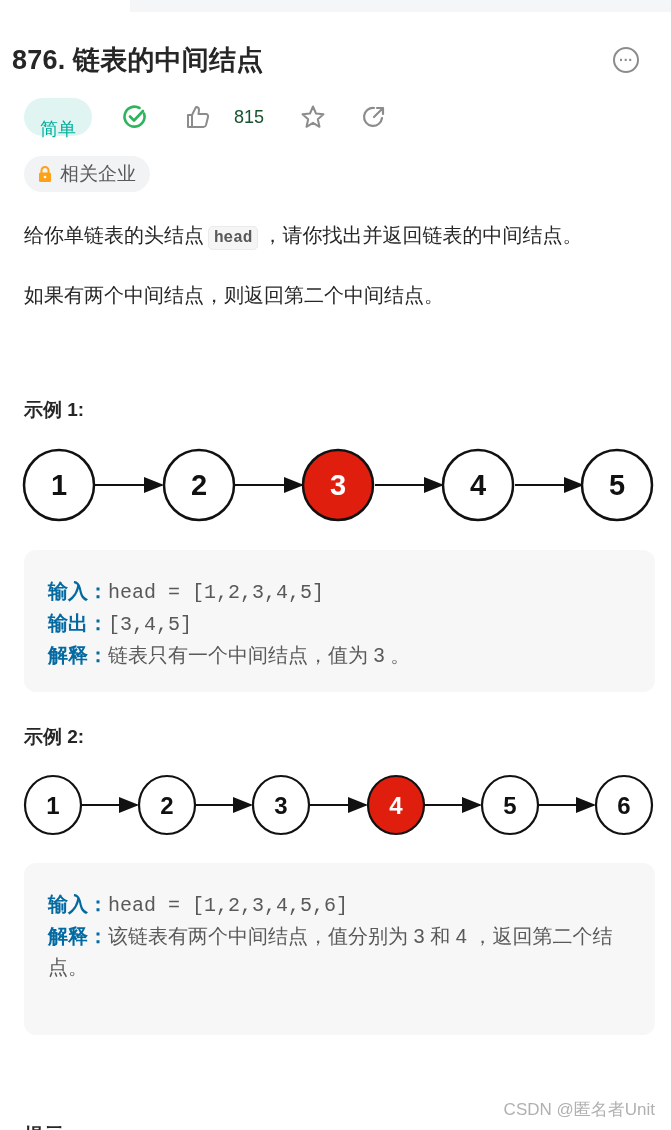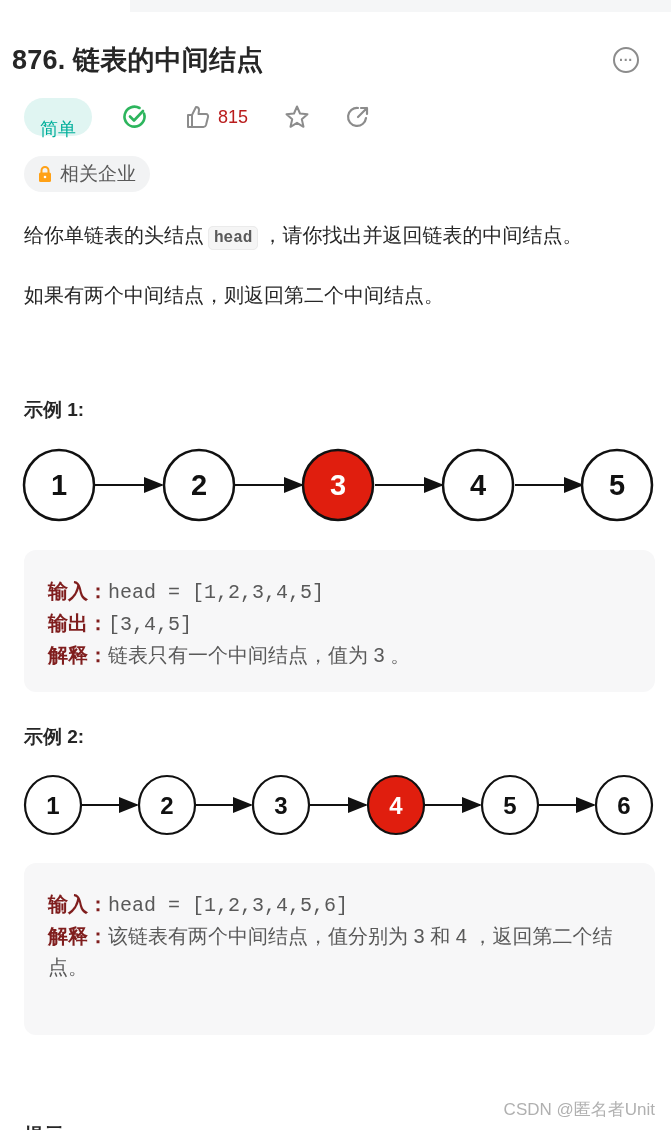--- a/index.html
+++ b/index.html
@@ -9,42 +9,42 @@
   .topbar { position: absolute; left: 130px; top: 0; width: 541px; height: 12px; background: #f5f6f7; }
 
   .title-row { position: absolute; left: 12px; top: 40px; width: 627px; height: 40px; display: flex; align-items: center; justify-content: space-between; }
   .title { font-size: 27px; font-weight: 700; color: #262626; letter-spacing: 0.2px; }
   .more-btn { width: 26px; height: 26px; border: 2px solid #8c8c8c; border-radius: 50%; display: flex; align-items: center; justify-content: center; color: #8c8c8c; font-size: 14px; font-weight: 700; line-height: 1; cursor: pointer; }
 
   .meta-row { position: absolute; left: 24px; top: 98px; height: 38px; display: flex; align-items: center; }
   .badge-easy { background: #e0f5f2; color: #00af9b; font-size: 18px; height: 38px; line-height: 38px; padding: 12px 16px; border-radius: 19px; }
   .icon-btn { display: flex; align-items: center; margin-left: 32px; color: #8c8c8c; cursor: pointer; }
   .icon-btn svg { display: block; }
-  .like-count { font-size: 18px; color: #b91c1c; margin-left: 8px; }
+  .like-count { font-size: 18px; color: #14532d; margin-left: 24px; }
 
   .company-tag { position: absolute; left: 24px; top: 156px; height: 36px; background: #f2f3f4; border-radius: 18px; display: flex; align-items: center; padding: 0 14px 0 14px; cursor: pointer; }
   .company-tag .lbl { font-size: 19px; color: #595959; margin-left: 8px; }
 
   .desc { position: absolute; left: 24px; font-size: 20px; color: #262626; line-height: 30px; }
   .desc1 { top: 220px; }
   .desc2 { top: 280px; }
   .code-inline { font-family: "Liberation Mono", "DejaVu Sans Mono", monospace; font-size: 16px; background: #f5f5f5; border: 1px solid #ebebeb; border-radius: 5px; padding: 2px 5px; color: #595959; margin: 0 4px; font-weight: bold; }
 
   .ex-title { position: absolute; left: 24px; font-size: 19px; font-weight: 700; color: #262626; }
   .ex1-title { top: 397px; }
   .ex2-title { top: 724px; }
 
   .diagram { position: absolute; left: 0; }
   .diagram svg { display: block; }
 
   .ex-box { position: absolute; left: 24px; width: 631px; background: #f7f7f8; border-radius: 12px; padding: 26px 24px 0 24px; }
   .ex1-box { top: 550px; height: 142px; }
   .ex2-box { top: 863px; height: 172px; }
   .ex-line { font-size: 20px; line-height: 31px; color: #595959; }
-  .ex-line .k { font-weight: 700; color: #7f1d1d; }
+  .ex-line .k { font-weight: 700; color: #0369a1; }
   .ex-line .mono { font-family: "Liberation Mono", "DejaVu Sans Mono", monospace; font-size: 20px; color: #595959; }
 
   .hint-heading { position: absolute; left: 24px; top: 1122px; font-size: 20px; font-weight: 700; color: #262626; }
   .watermark { position: absolute; right: 16px; top: 1098px; font-size: 17px; color: #a8a8a8; opacity: 0.9; }
 </style>
 </head>
 <body>
 
 <div class="topbar"></div>
 

